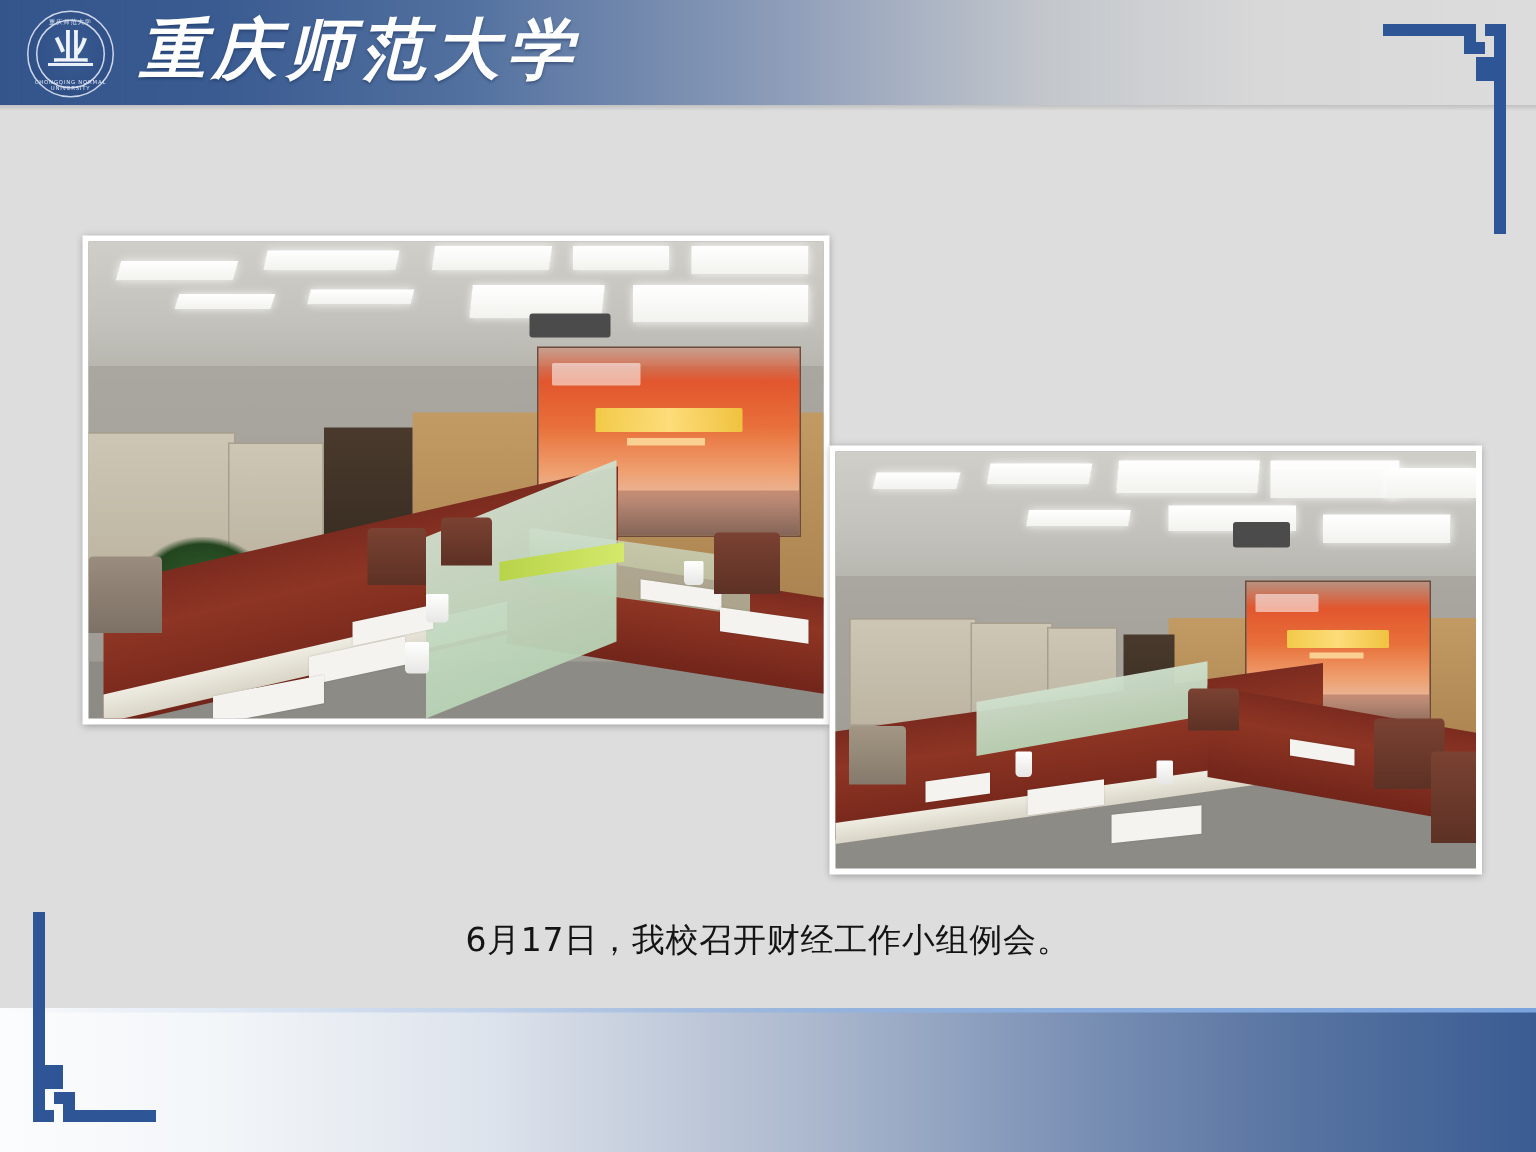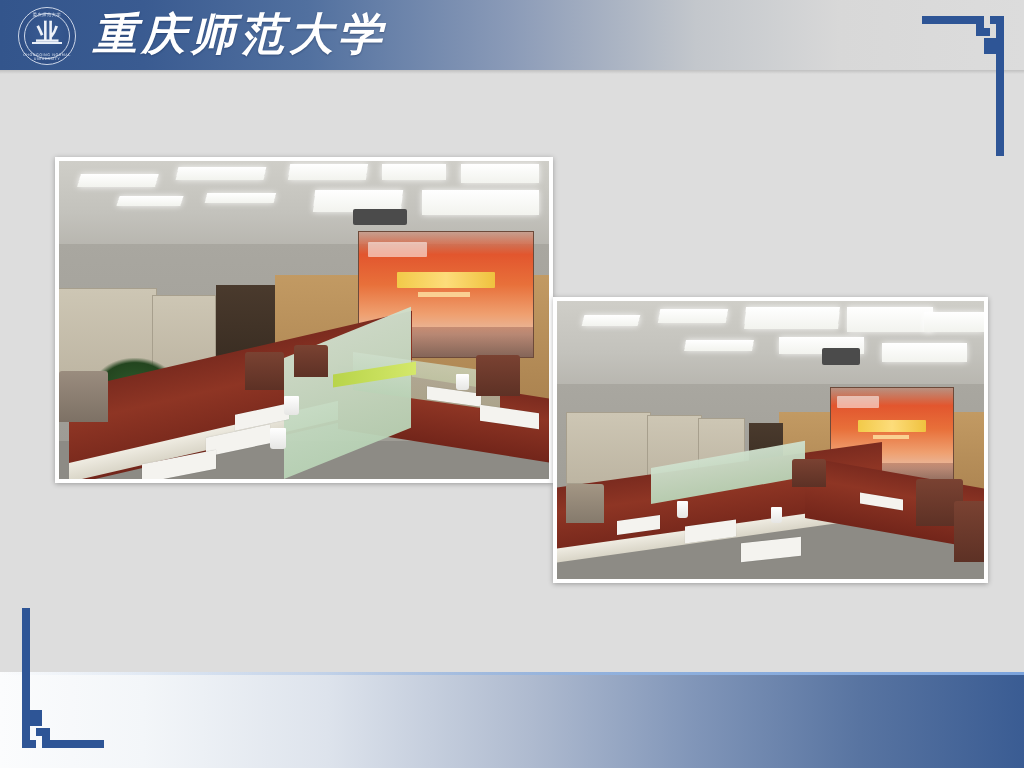--- a/index.html
+++ b/index.html
@@ -507,20 +507,21 @@
         <div class="head" style="position:absolute;left:14%;top:64%;width:11%;height:14%;"></div>
         <div class="body" style="position:absolute;left:6%;top:76%;width:27%;height:28%;background:#f2f3f4;border-radius:38% 38% 4% 4%;"></div>
       </div>
       <div class="person">
         <div class="head" style="position:absolute;left:54%;top:62%;width:11%;height:14%;"></div>
         <div class="body" style="position:absolute;left:47%;top:74%;width:26%;height:30%;background:#bcd0e6;border-radius:38% 38% 4% 4%;"></div>
       </div>
     </div>
   </div>
 
+  <div id="caption">6月17日，我校召开财经工作小组例会。</div>
 
   <div id="bottom-band"></div>
   <div id="bottom-band-top"></div>
 
   <svg id="corner-bl" viewBox="0 0 102 152" xmlns="http://www.w3.org/2000/svg">
     <g fill="#2e5596" transform="translate(102,152) rotate(180)">
       <rect x="12" y="8" width="62" height="8"></rect>
       <rect x="66" y="8" width="8" height="20"></rect>
       <rect x="66" y="20" width="14" height="8"></rect>
       <rect x="80" y="8" width="14" height="8"></rect>

